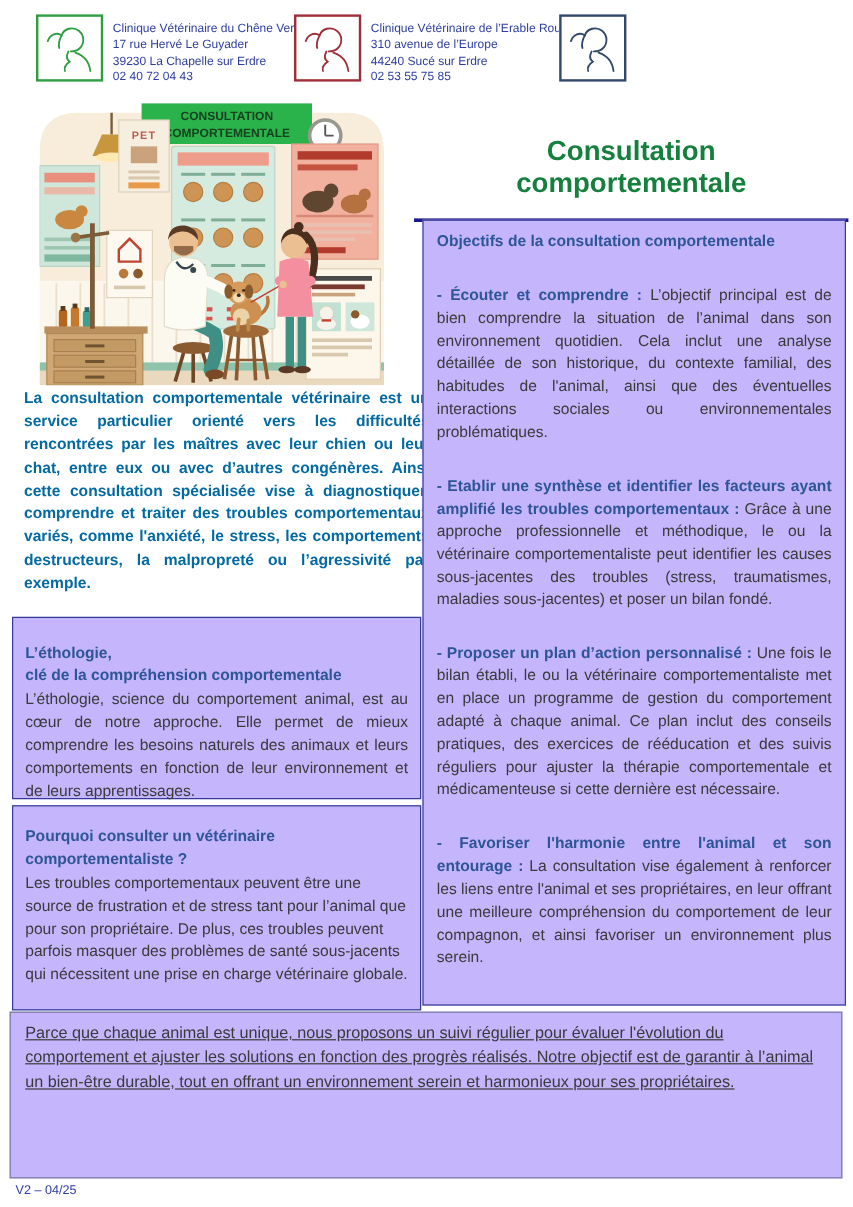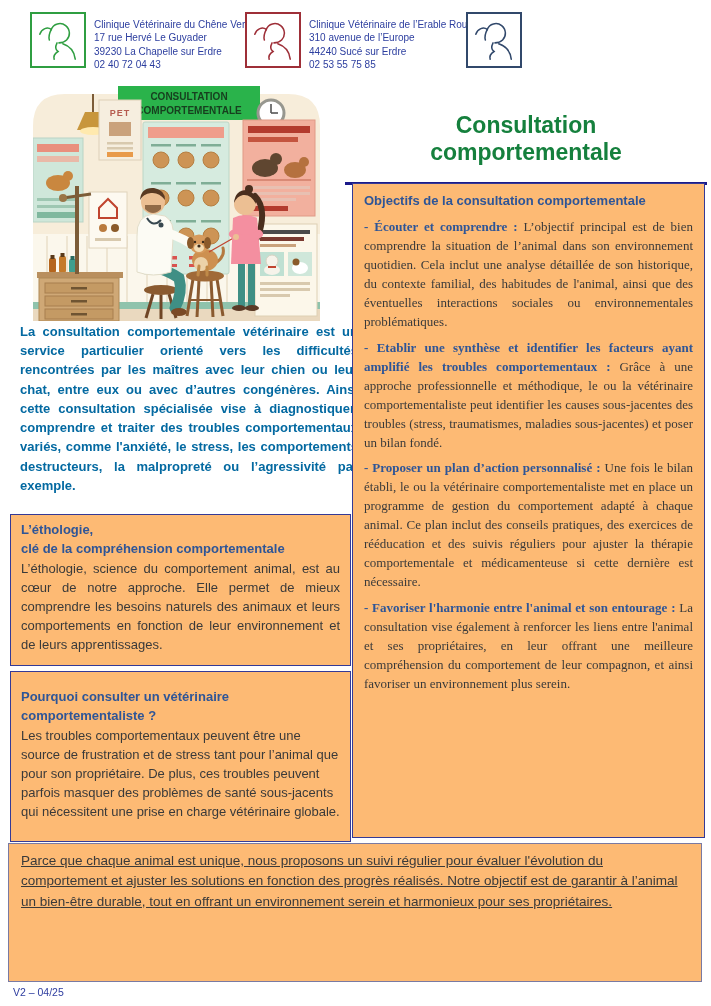--- a/index.html
+++ b/index.html
@@ -20,28 +20,28 @@
   
   .title-wrap{position:absolute;left:345px;top:96px;width:362px;text-align:center;}
   .title-wrap h1{margin:16px;font-size:23px;font-weight:bold;color:#15803d;letter-spacing:0;}
   .title-rule{height:3px;background:#1b1a8a;margin-top:11px;}
   
   .intro{
     position:absolute;left:20px;top:322px;width:338px;margin:0;
     font-size:13px;font-weight:bold;line-height:1.48;color:#0369a1;text-align:justify;
   }
   
-  .box{position:absolute;border:1.5px solid #353a96;background:#fdba74;box-sizing:border-box;}
+  .box{position:absolute;border:1.5px solid #353a96;background:#c4b5fd;box-sizing:border-box;}
   .box h2{margin:0 0 1px 0;font-size:13px;font-weight:bold;color:#2e5597;line-height:1.45;}
   .box p{margin:0;font-size:13px;line-height:1.46;color:#3a3a3a;}
-  .box-ethologie{left:10px;top:514px;width:341px;height:152px;padding:6px 10px;}
+  .box-ethologie{left:10px;top:514px;width:341px;height:152px;padding:20px 10px;}
   .box-ethologie p{text-align:justify;}
   .box-pourquoi{left:10px;top:671px;width:341px;height:171px;padding:16px 10px;}
   .box-objectifs{left:352px;top:183px;width:353px;height:655px;padding:8px 11px;overflow:hidden;}
-  .box-objectifs p{text-align:justify;margin-top:7px;font-family:Liberation Serif, serif;}
+  .box-objectifs p{text-align:justify;margin-top:26px;}
   .obj-label{font-weight:bold;color:#2e5597;}
   .box-bottom{left:8px;top:843px;width:694px;height:139px;padding:7px 12px;border-color:#7a7aa2;text-decoration:underline;}
   .box-bottom p{font-size:13.5px;line-height:1.5;}
   .box-bottom p + p{margin-top:13px;}
   
   .version{position:absolute;left:13px;top:986px;font-size:10.5px;color:#2d3c9f;}
 </style>
 </head>
 <body>
 

